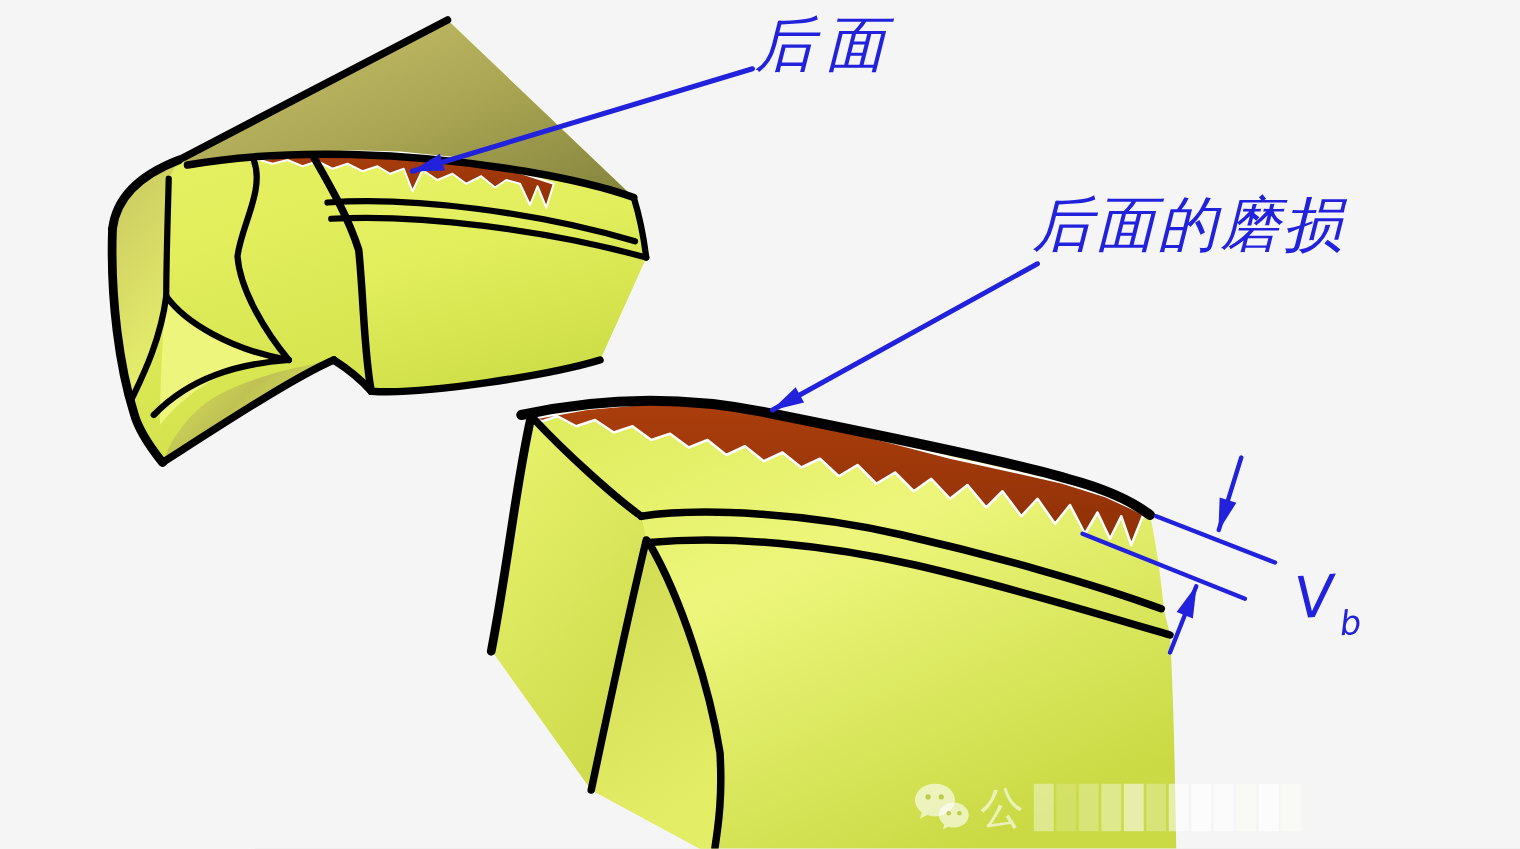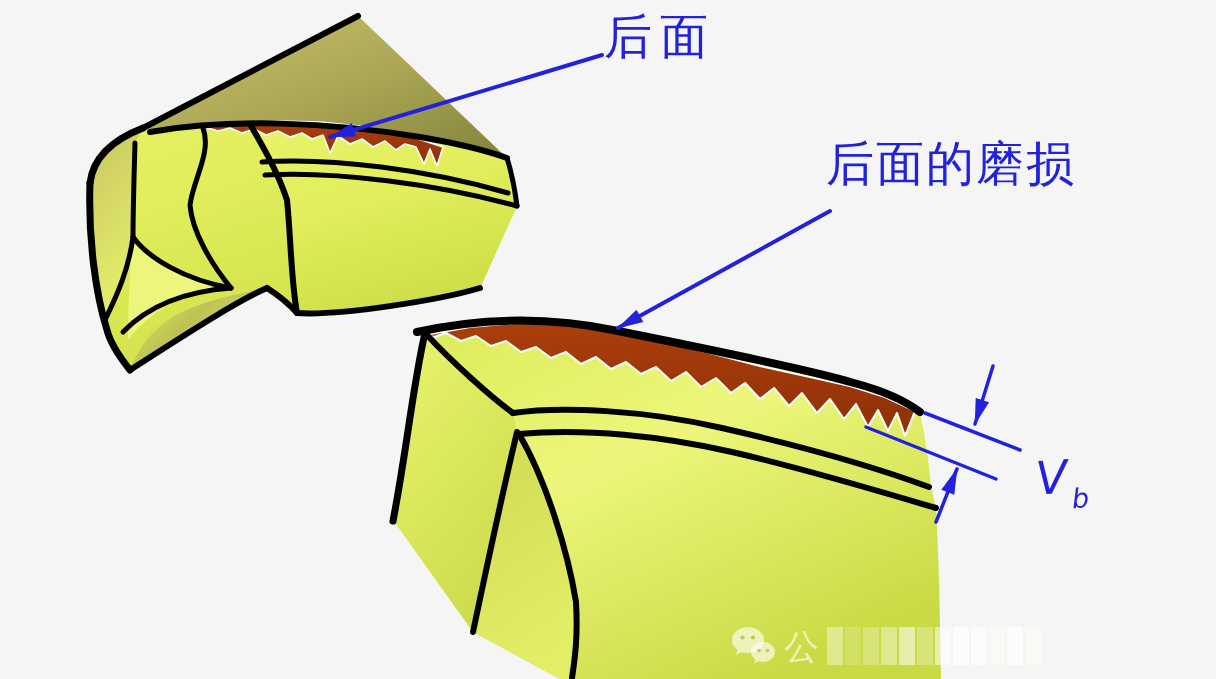--- a/index.html
+++ b/index.html
@@ -4,24 +4,24 @@
 <style>
   html,body{margin:0;padding:0;background:#e9e9ea;}
   .stage{
     position:relative;width:1216px;height:679px;overflow:hidden;
     background:#f5f5f6;
     font-family:"Liberation Serif","DejaVu Serif",serif;
   }
   .stage svg.art{position:absolute;left:0;top:0;}
   .cn-label{
     position:absolute;color:#2222dd;font-size:48px;line-height:1.05;
-    white-space:nowrap;user-select:none;
+    white-space:nowrap;user-select:none;font-style:italic;
   }
   .label-flank-face{left:604px;top:12px;letter-spacing:8px;}
-  .label-flank-wear{left:826px;top:139px;letter-spacing:2px;}
+  .label-flank-wear{left:826px;top:156px;letter-spacing:2px;}
   .vb-label{
     position:absolute;left:1036px;top:450px;color:#2222dd;
     font-family:"DejaVu Sans","Liberation Sans",sans-serif;
     font-style:italic;font-size:46px;transform:rotate(-4deg);
     user-select:none;
   }
   .vb-label sub{font-size:27px;position:relative;top:6px;left:3px;}
   .watermark{
     position:absolute;left:730px;top:623px;height:46px;
     display:flex;align-items:center;gap:8px;

